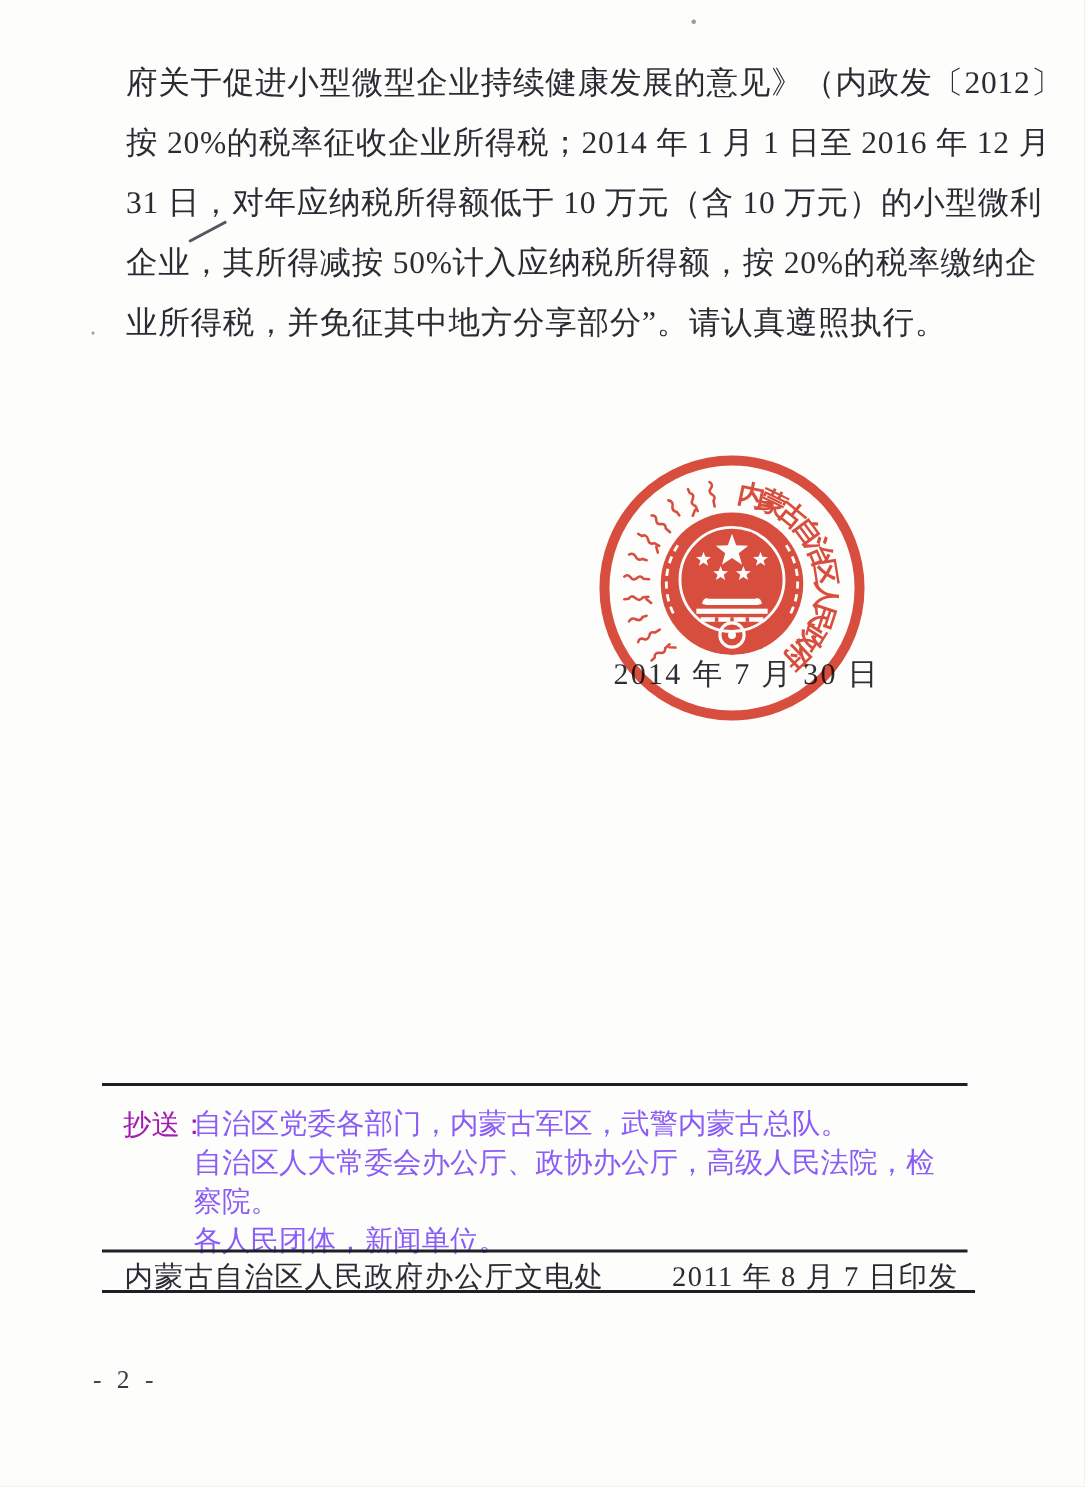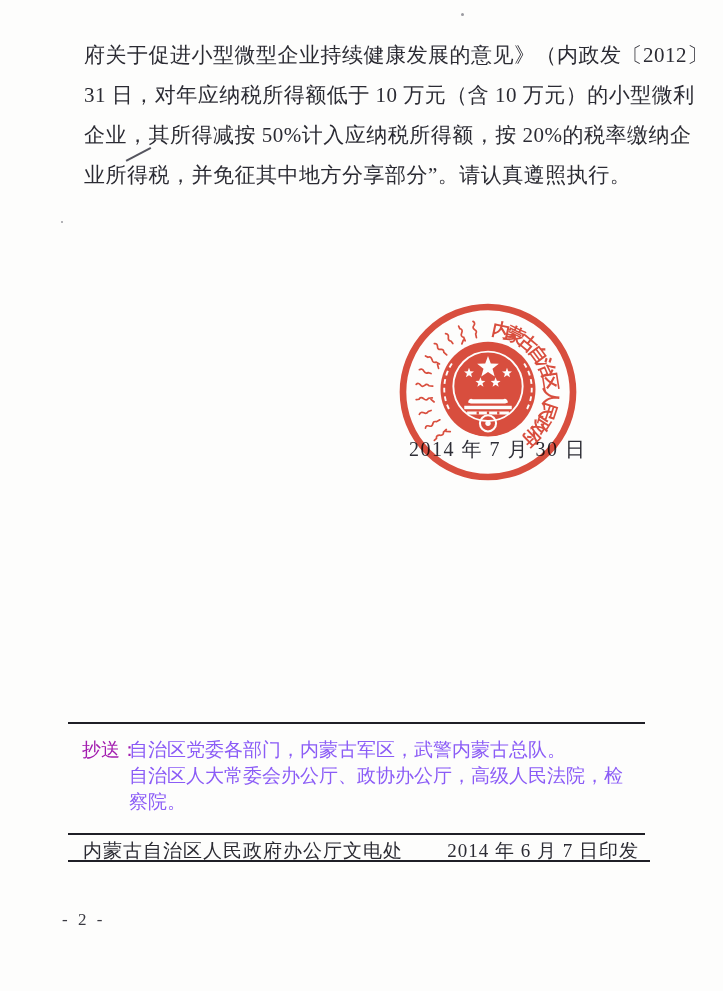--- a/index.html
+++ b/index.html
@@ -77,20 +77,21 @@
 </head>
 <body>
 
 <div class="page">
 
   <div class="speck speck-a"></div>
   <div class="speck speck-b"></div>
 
   <div class="body-text">
       <div class="bline">府关于促进小型微型企业持续健康发展的意见》（内政发〔2012〕</div>
+      <div class="bline">按 20%的税率征收企业所得税；2014 年 1 月 1 日至 2016 年 12 月</div>
       <div class="bline">31 日，对年应纳税所得额低于 10 万元（含 10 万元）的小型微利</div>
       <div class="bline">企业，其所得减按 50%计入应纳税所得额，按 20%的税率缴纳企</div>
       <div class="bline last">业所得税，并免征其中地方分享部分”。请认真遵照执行。</div>
     </div>
 
   <div class="pen-mark"></div>
 
 
   <div class="seal-date">2014 年 7 月 30 日</div>
 
@@ -189,24 +190,25 @@
     </svg>
   </div>
 
   <div class="rule rule-top"></div>
 
   <div class="copy-label">抄送：</div>
   <div class="copy-lines">
       <div class="copy-line">自治区党委各部门，内蒙古军区，武警内蒙古总队。</div>
       <div class="copy-line">自治区人大常委会办公厅、政协办公厅，高级人民法院，检</div>
       <div class="copy-line">察院。</div>
+      <div class="copy-line">各人民团体，新闻单位。</div>
     </div>
 
   <div class="rule rule-mid"></div>
 
   <div class="issuer">内蒙古自治区人民政府办公厅文电处</div>
-  <div class="print-date">2014 年 6 月 7 日印发</div>
+  <div class="print-date">2011 年 8 月 7 日印发</div>
 
   <div class="rule rule-bottom"></div>
 
   <div class="page-number">- 2 -</div>
 
 </div>
 
 </body></html>

